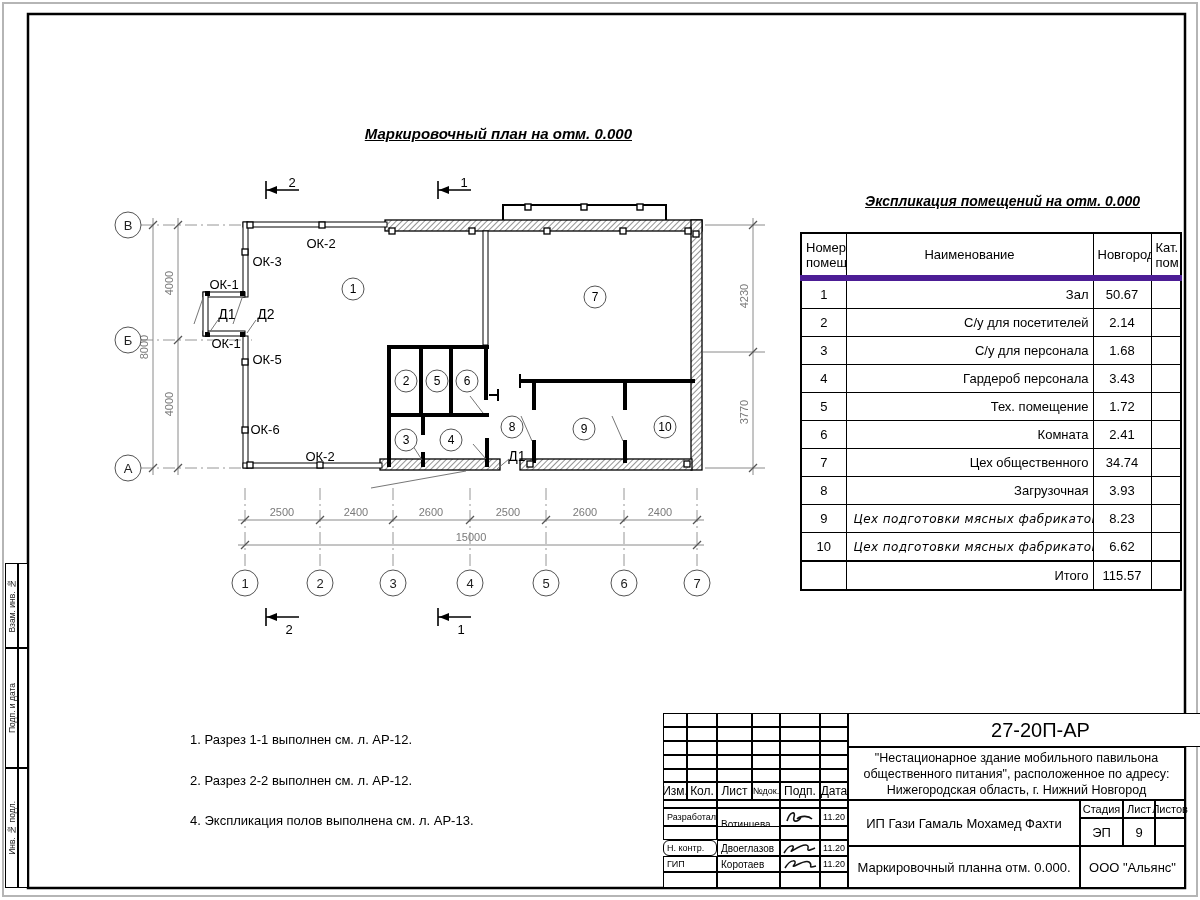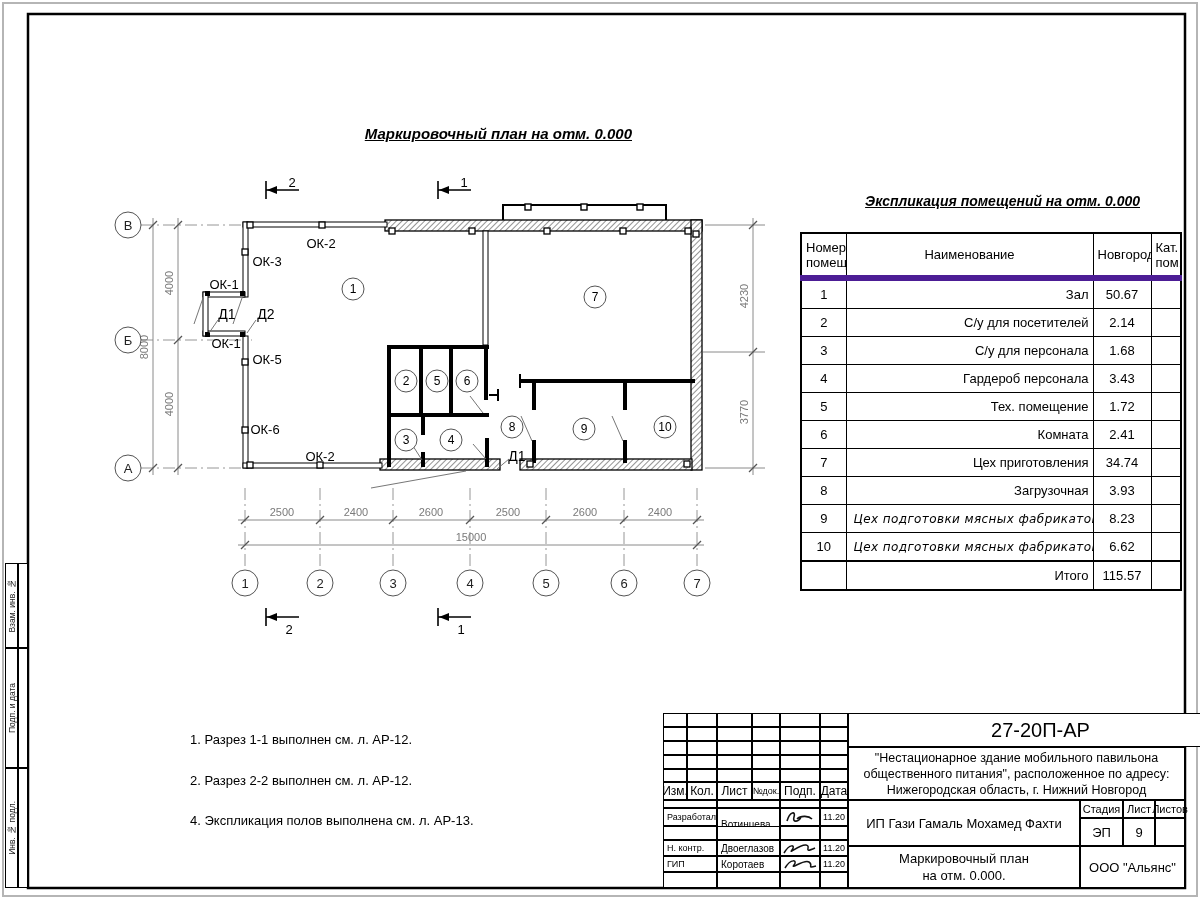--- a/index.html
+++ b/index.html
@@ -323,21 +323,21 @@
           <td></td>
         </tr>
         <tr>
           <td class="c">6</td>
           <td class="nm">Комната</td>
           <td class="c">2.41</td>
           <td></td>
         </tr>
         <tr>
           <td class="c">7</td>
-          <td class="nm">Цех приготовления</td>
+          <td class="nm">Цех общественного</td>
           <td class="c">34.74</td>
           <td></td>
         </tr>
         <tr>
           <td class="c">8</td>
           <td class="nm">Загрузочная</td>
           <td class="c">3.93</td>
           <td></td>
         </tr>
         <tr>
@@ -436,21 +436,21 @@
           <path d="M4 12 C7 2 13 2 11 8 C9 14 16 13 18 8 M14 10 C18 6 26 7 29 10" fill="none" stroke="#111" stroke-width="1.6"></path>
         </svg>
     </div>
     <div class="tb-cell" style="left:157px;top:95px;width:28px;height:18px;font-size:9px;">11.20</div>
 
     <div class="tb-cell" style="left:0;top:113px;width:54px;height:14px;"></div>
       <div class="tb-cell" style="left:54px;top:113px;width:63px;height:14px;"></div>
       <div class="tb-cell" style="left:117px;top:113px;width:40px;height:14px;"></div>
       <div class="tb-cell" style="left:157px;top:113px;width:28px;height:14px;"></div>
 
-    <div class="tb-cell tb-left" style="left:0;top:127px;width:54px;height:16px;font-size:9px;">Н. контр.</div>
+    <div class="tb-cell tb-left" style="left:0;top:127px;width:54px;height:16px;font-size:9px;border-radius:6px;">Н. контр.</div>
     <div class="tb-cell tb-left" style="left:54px;top:127px;width:63px;height:16px;">Двоеглазов</div>
     <div class="tb-cell" style="left:117px;top:127px;width:40px;height:16px;">
       <svg width="36" height="15" viewBox="0 0 36 15">
           <path d="M2 12 C8 2 14 4 10 9 C6 14 18 3 24 4 C30 5 20 13 33 7" fill="none" stroke="#111" stroke-width="1.5"></path>
         </svg>
     </div>
     <div class="tb-cell" style="left:157px;top:127px;width:28px;height:16px;font-size:9px;">11.20</div>
 
     <div class="tb-cell tb-left" style="left:0;top:143px;width:54px;height:16px;font-size:9px;">ГИП</div>
     <div class="tb-cell tb-left" style="left:54px;top:143px;width:63px;height:16px;">Коротаев</div>
@@ -472,20 +472,20 @@
       <span>общественного питания", расположенное по адресу:</span>
       <span>Нижегородская область, г. Нижний Новгород</span>
     </div>
     <div class="tb-cell" style="left:185px;top:87px;width:232px;height:46px;font-size:13px;">ИП Гази Гамаль Мохамед Фахти</div>
     <div class="tb-cell" style="left:417px;top:87px;width:43px;height:18px;font-size:11px;">Стадия</div>
     <div class="tb-cell" style="left:460px;top:87px;width:32px;height:18px;font-size:11px;">Лист</div>
     <div class="tb-cell" style="left:492px;top:87px;width:30px;height:18px;font-size:11px;">Листов</div>
     <div class="tb-cell" style="left:417px;top:105px;width:43px;height:28px;font-size:13px;">ЭП</div>
     <div class="tb-cell" style="left:460px;top:105px;width:32px;height:28px;font-size:13px;">9</div>
     <div class="tb-cell" style="left:492px;top:105px;width:30px;height:28px;"></div>
-    <div class="tb-cell" style="left:185px;top:133px;width:232px;height:42px;flex-direction:column;font-size:13px;line-height:17px;">
+    <div class="tb-cell" style="left:185px;top:133px;width:232px;height:42px;flex-direction:row;font-size:13px;line-height:17px;">
       <span>Маркировочный план</span>
       <span>на отм. 0.000.</span>
     </div>
     <div class="tb-cell" style="left:417px;top:133px;width:105px;height:42px;font-size:13px;">ООО "Альянс"</div>
   </div>
 
 </div>
 
 </body></html>

